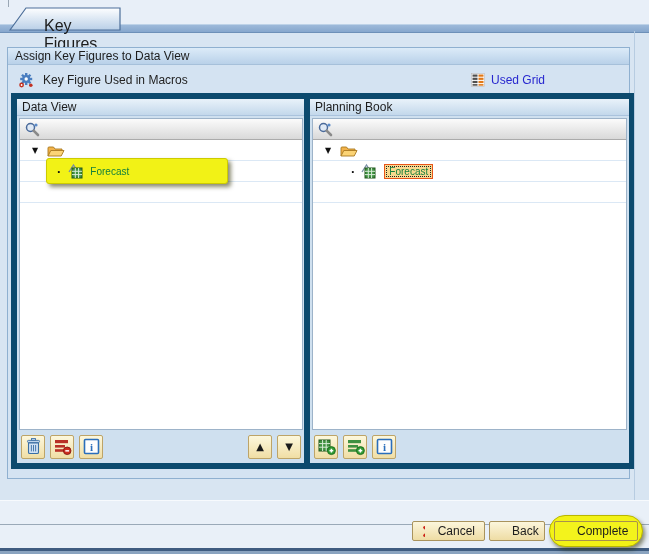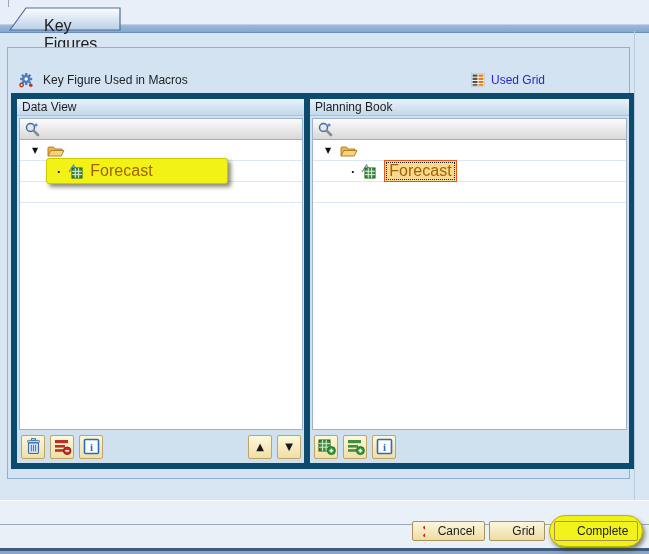--- a/index.html
+++ b/index.html
@@ -35,21 +35,21 @@
     border-bottom:1px solid #aac3dd;color:#1c1c1c}
   .treewrap{position:absolute;left:2px;right:2px;top:19px;bottom:33px;
     background:#fff;border:1px solid #9db3c9;overflow:hidden}
   .treebar{height:21px;background:linear-gradient(#fbfbfb,#d9d9d9);
     border-bottom:1px solid #ababab;display:flex;align-items:center;padding-left:4px;box-sizing:border-box}
   .trow{height:20px;border-bottom:1px solid #dbe8f5;position:relative;
     display:flex;align-items:center}
   .caret{font-family:"DejaVu Sans",sans-serif;font-size:8px;color:#111;margin-left:12px}
   .foldwrap{margin-left:9px;display:flex;align-items:center}
   .bullet{font-weight:bold;color:#111;font-size:13px}
-  .node-label{font-size:16px;color:#a16207}
+  .node-label{font-size:10px;color:#15803d}
   
   .hl-row{position:absolute;left:26px;top:-3px;width:182px;height:26px;z-index:3;
     background:#f2f216;border:1px solid #cdcb00;border-radius:3px;
     box-shadow:3px 3px 4px rgba(45,45,0,.55);
     display:flex;align-items:center;padding-left:10px;box-sizing:border-box;gap:6px}
   
   .sel-node{background:#f8d98e;border:1px solid #e8551a;outline:1px dotted #222;
     outline-offset:-3px;padding:1px 4px;margin-left:2px}
   
   .ptools{position:absolute;left:4px;right:4px;bottom:3px;height:27px;
@@ -93,20 +93,21 @@
         <stop offset="0" stop-color="#fdfeff"></stop>
           <stop offset="1" stop-color="#b9cfe7"></stop>
       </linearGradient>
     </defs>
     <path d="M2 24 L18 2 H112 V24 Z" fill="url(#tabg)" stroke="#4c6e99" stroke-width="1.2"></path>
   </svg>
   <span class="abs tab-label">Key Figures</span>
 </div>
 
 <div class="abs groupbox">
+  <div class="abs gb-title">Assign Key Figures to Data View</div>
 
   <div class="abs macros-row">
     <svg width="17" height="16">
       <g fill="#4a7ec0">
         <rect x="7" y="1" width="2.4" height="12"></rect>
         <rect x="7" y="1" width="2.4" height="12" transform="rotate(45 8.2 7)"></rect>
         <rect x="7" y="1" width="2.4" height="12" transform="rotate(90 8.2 7)"></rect>
         <rect x="7" y="1" width="2.4" height="12" transform="rotate(135 8.2 7)"></rect>
         <circle cx="8.2" cy="7" r="4"></circle>
       </g>
@@ -285,21 +286,21 @@
   </svg>
   <span>Cancel</span>
 </button>
 
 <button class="abs footbtn btn-back">
   <svg width="17" height="16">
     <rect x="8" y="1" width="8" height="6.5" rx="1.5" fill="#6fa0d8" stroke="#29568e" stroke-width="0.9"></rect>
     <rect x="10" y="2.6" width="4" height="3.3" fill="#cfe2f6"></rect>
     <path d="M1 11.2 L6.8 6.8 V9.3 H15 V13.1 H6.8 V15.6 Z" fill="#f2c12e" stroke="#8f6c14" stroke-width="0.8"></path>
   </svg>
-  <span>Grid</span>
+  <span>Back</span>
 </button>
 
 <div class="abs hl-complete">
   <button class="footbtn btn-complete">
     <svg width="18" height="16">
       <path d="M2 14.5 L4.2 9.8 L11.5 3.4 L14 6.3 L6.6 12.7 Z" fill="#3f9140" stroke="#1e5c22" stroke-width="0.8"></path>
       <path d="M2 14.5 L4.2 9.8 L6.6 12.7 Z" fill="#e8d9a0" stroke="#1e5c22" stroke-width="0.6"></path>
       <path d="M14.5 0.2 L15.4 2.2 L17.5 3 L15.4 3.8 L14.5 5.8 L13.6 3.8 L11.5 3 L13.6 2.2 Z" fill="#e03020"></path>
     </svg>
     <span>Complete</span>

